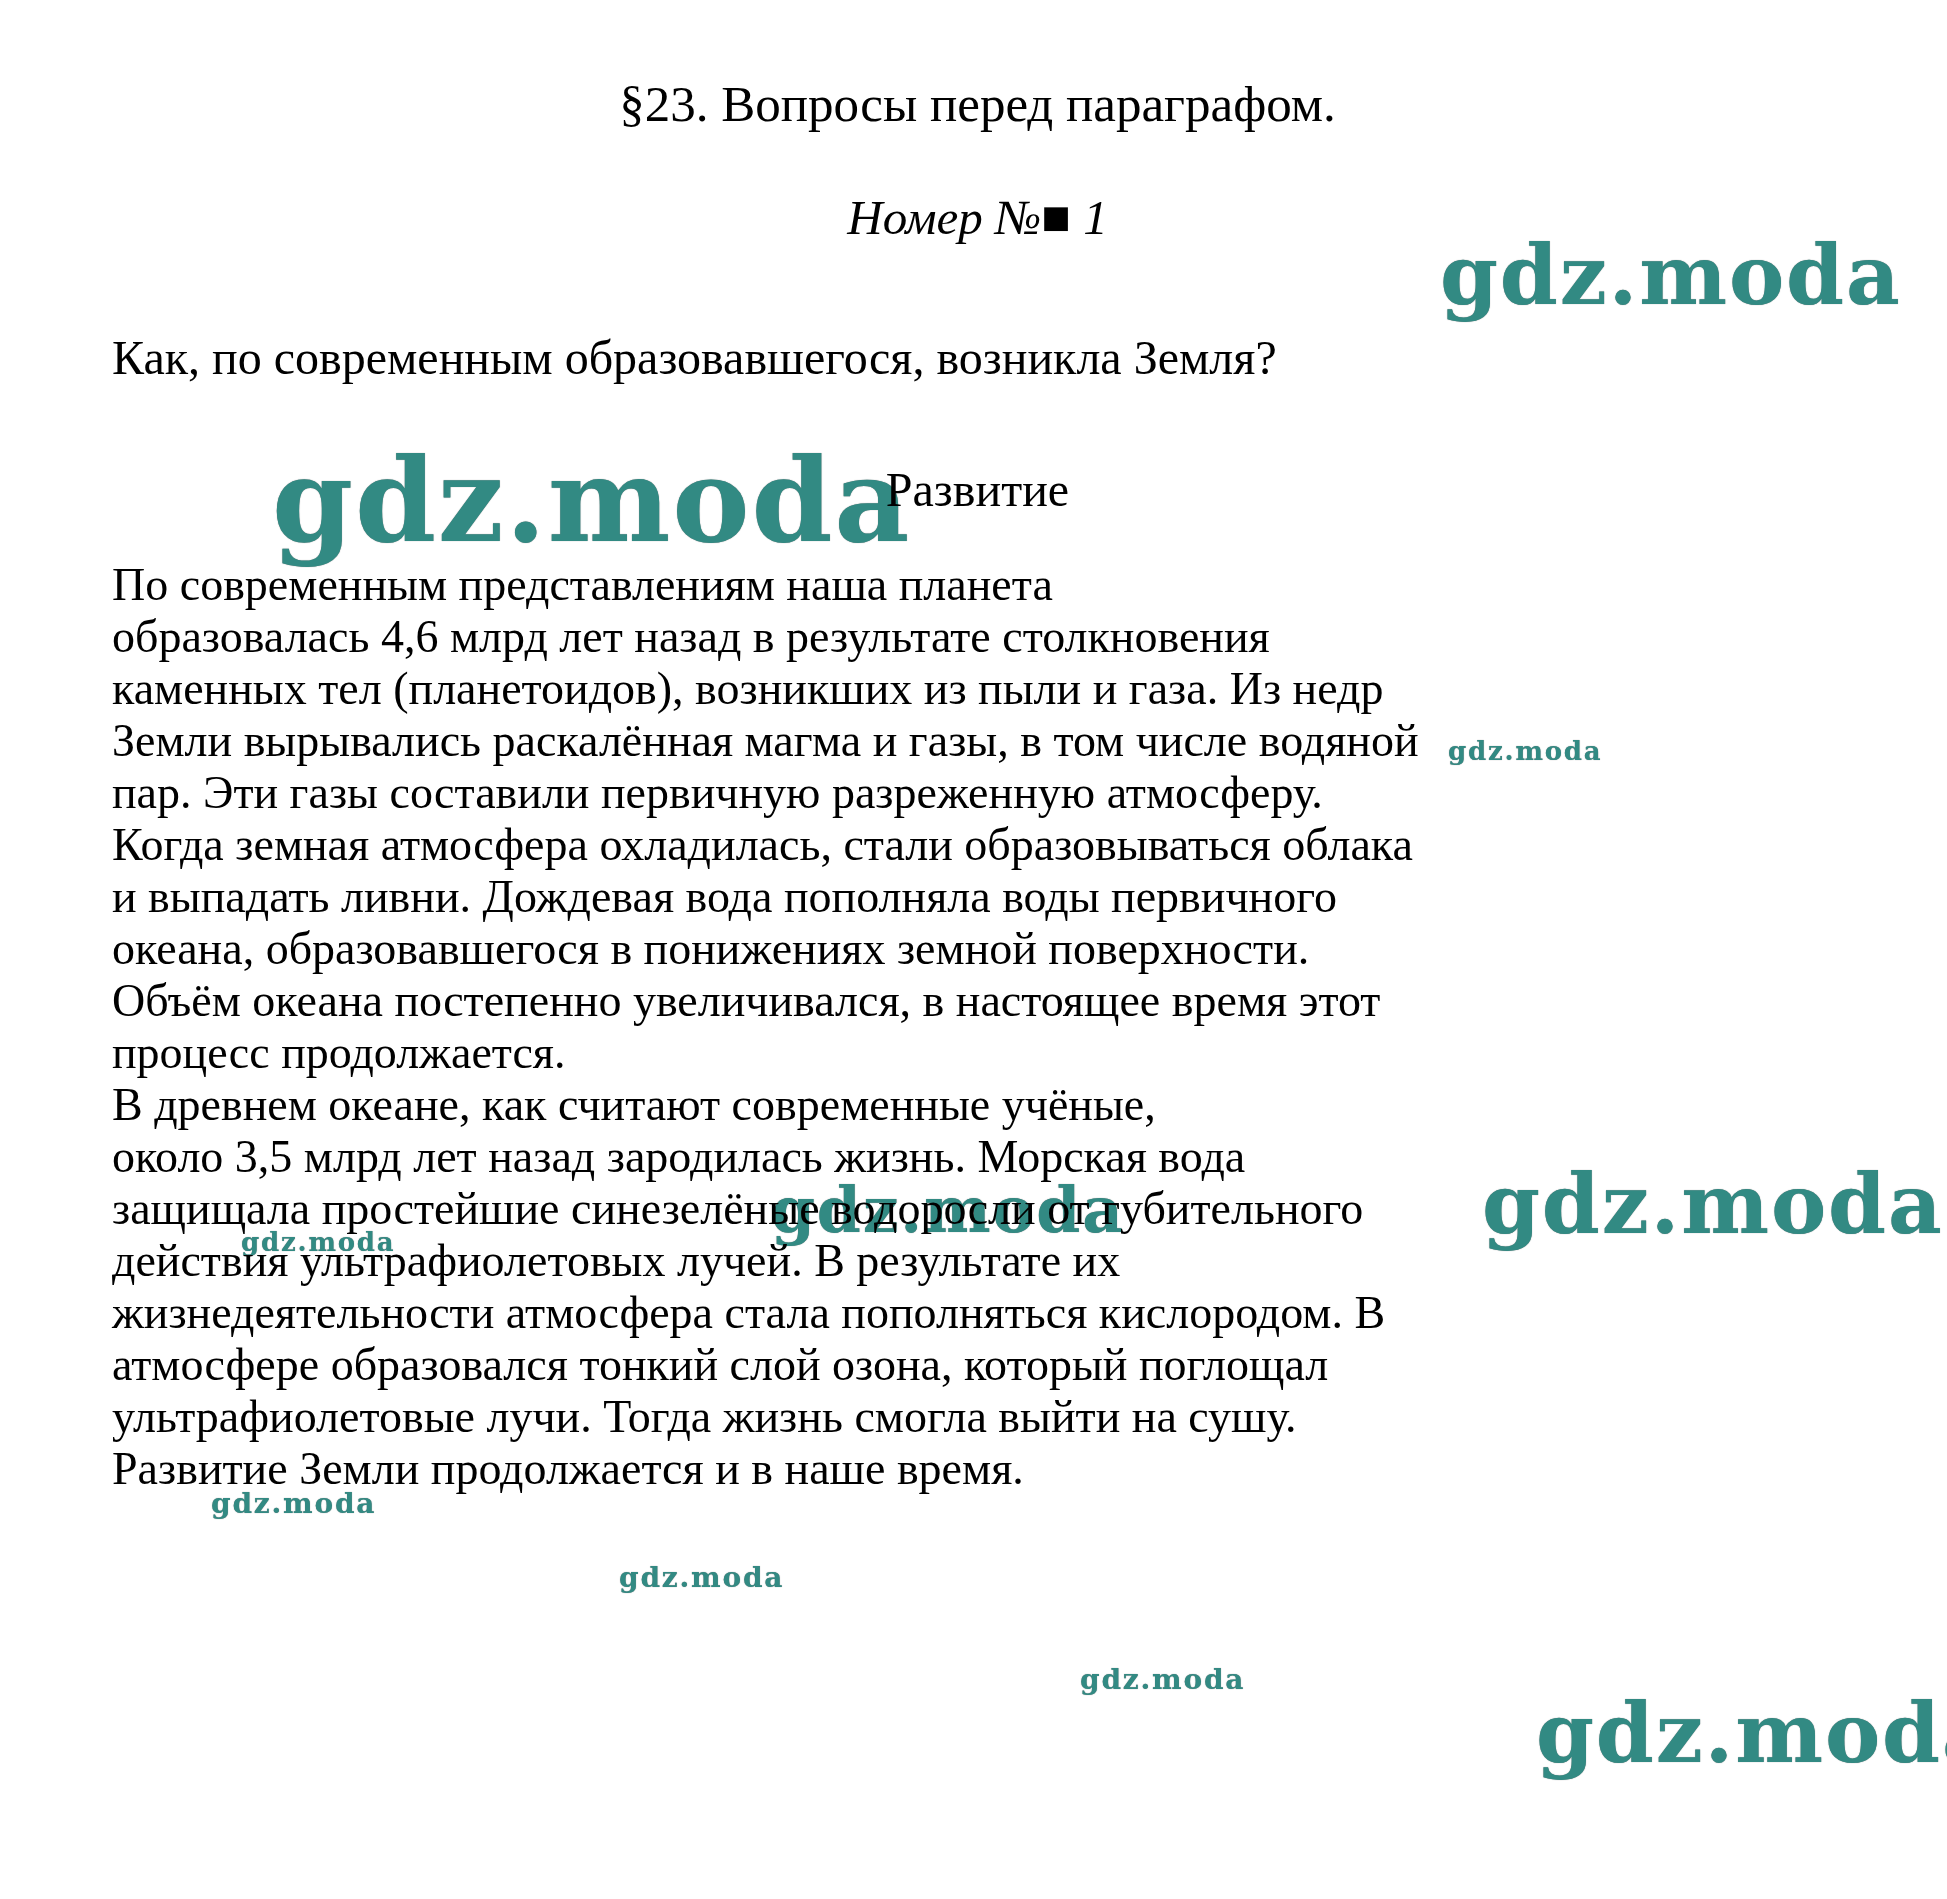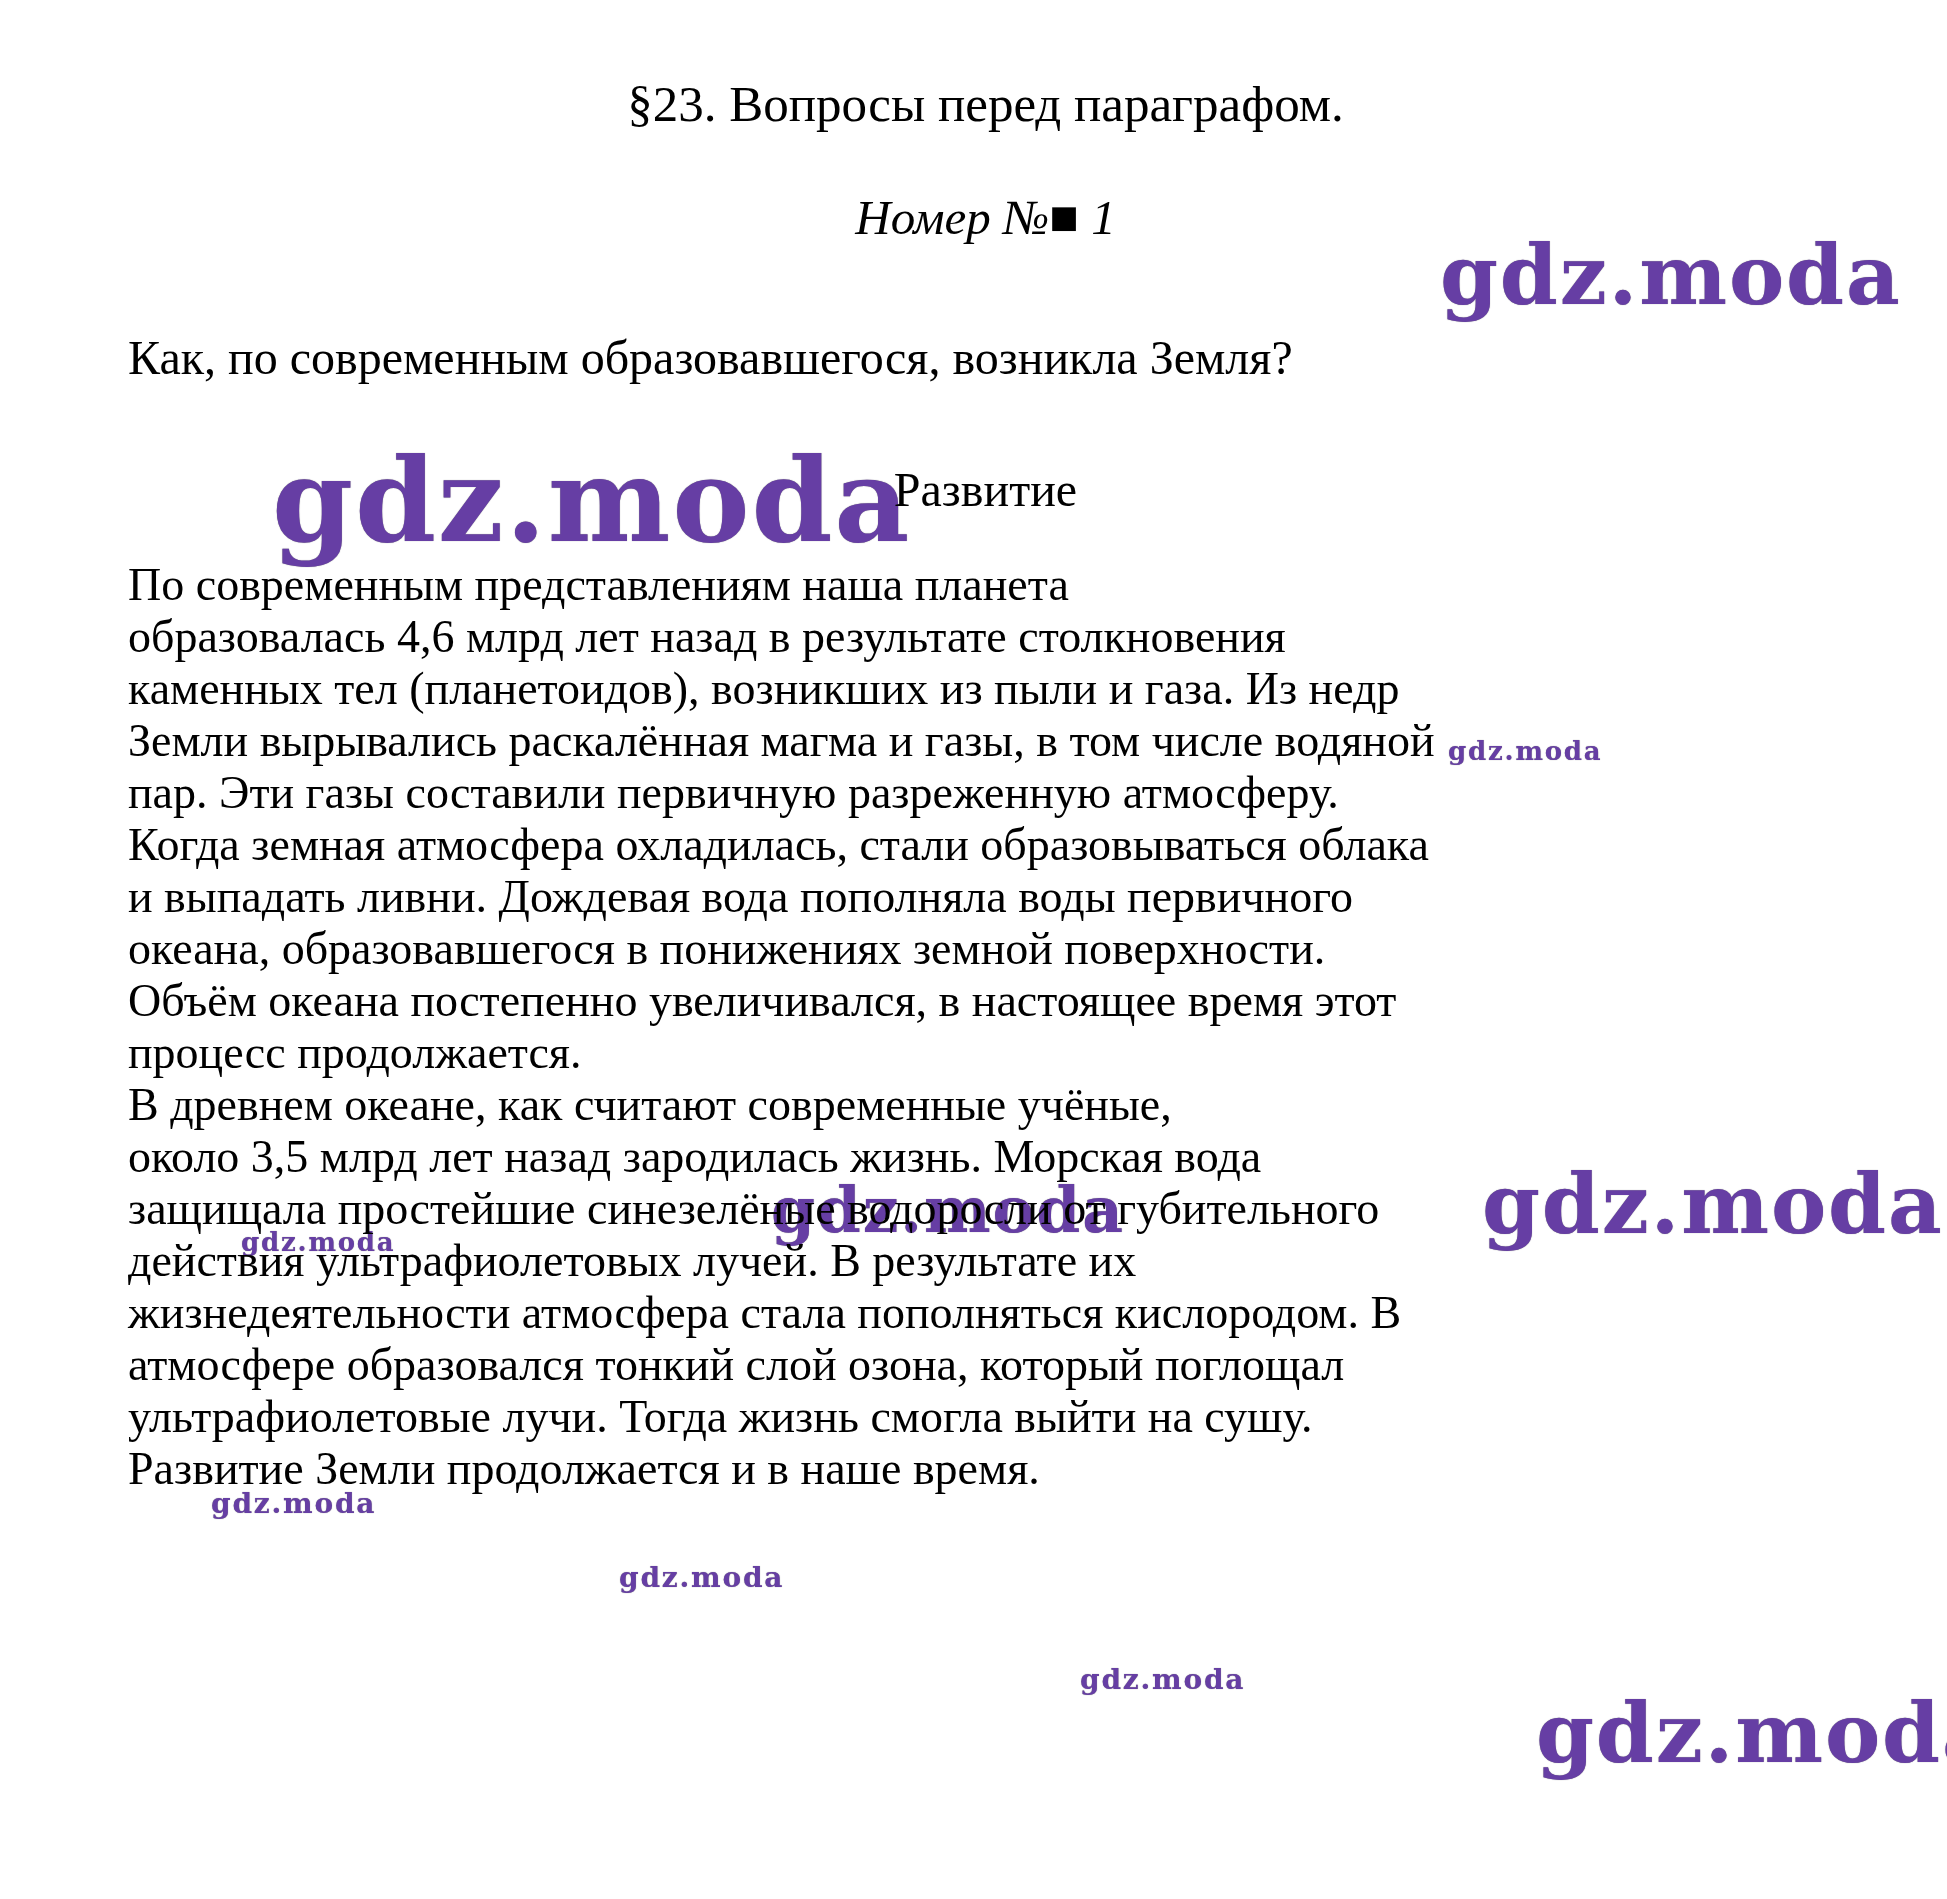--- a/index.html
+++ b/index.html
@@ -13,21 +13,20 @@
     height: 1900px;
     background: #ffffff;
     color: #000000;
     font-family: "Liberation Serif", "DejaVu Serif", serif;
     overflow: hidden;
   }
   .content {
     position: relative;
     z-index: 1;
     padding: 74px 105px 0 112px;
-    margin-left: 16px;
   }
   .title {
     text-align: center;
     font-size: 51px;
     line-height: 1.2;
   }
   .number {
     text-align: center;
     font-size: 49px;
     margin-top: 54px;
@@ -44,21 +43,21 @@
   }
   .body-text {
     font-size: 46px;
     line-height: 52px;
     margin-top: 42px;
     white-space: pre-line;
   }
   .wm {
     position: absolute;
     z-index: 0;
-    color: #4c1d95;
+    color: #0f766e;
     font-weight: 700;
     font-family: "DejaVu Serif", serif;
     letter-spacing: 1.8px;
     opacity: 0.85;
     pointer-events: none;
     text-shadow: 0 0 0.9px #5a5a5a;
     white-space: nowrap;
   }
   .wm-1  { top: 226px;  left: 1440px; font-size: 83px;  }
   .wm-2  { top: 432px;  left: 272px;  font-size: 116px; }

